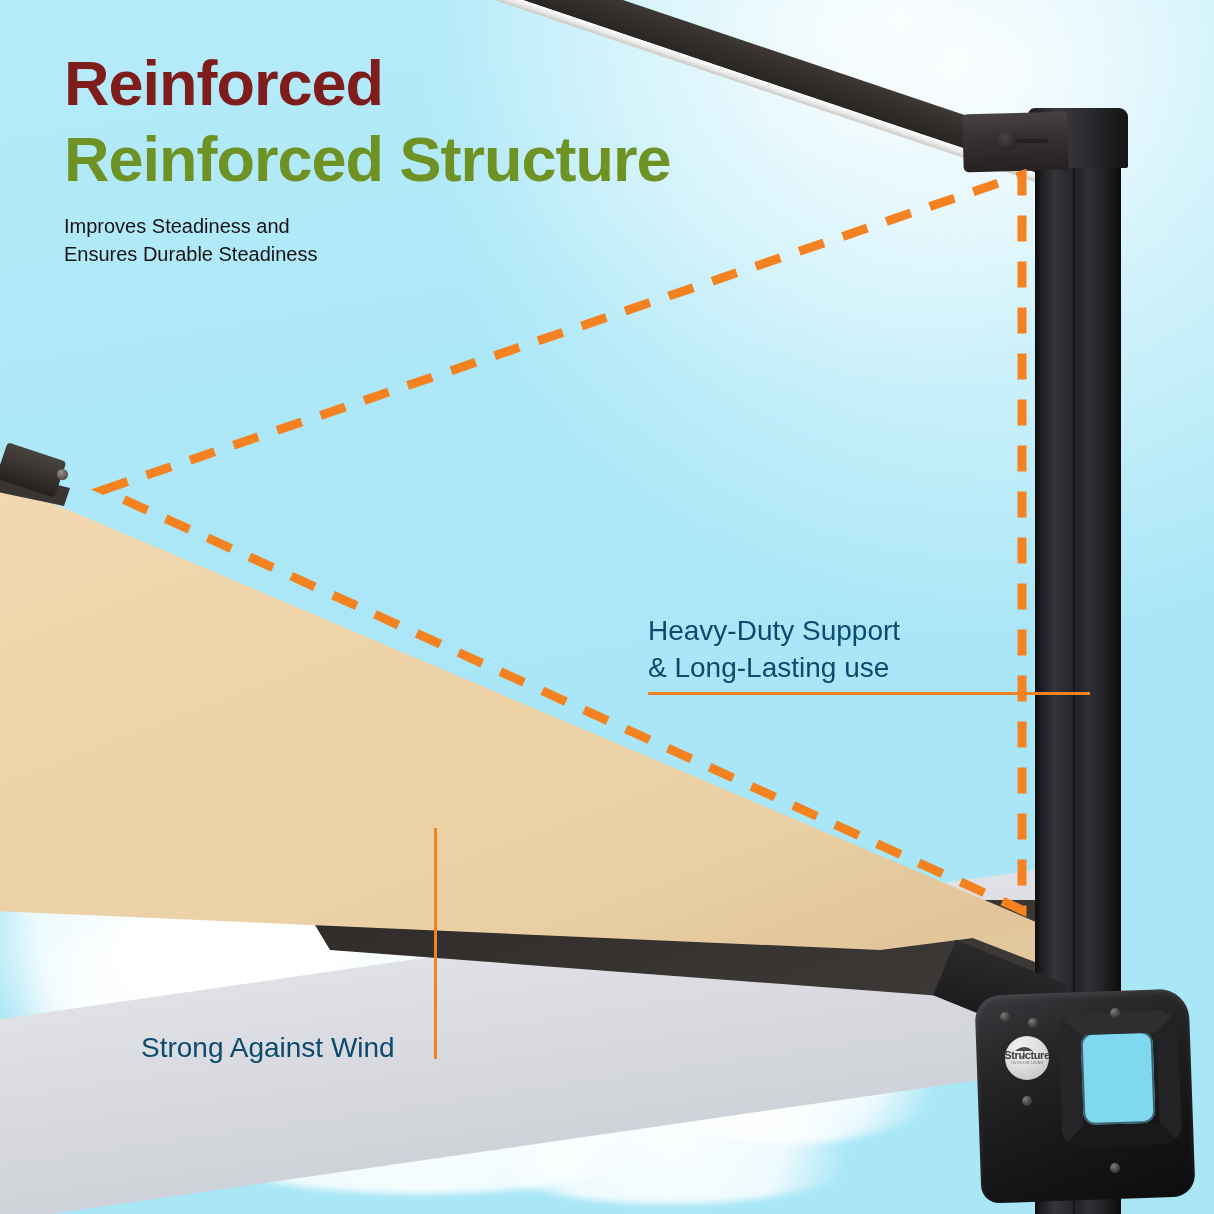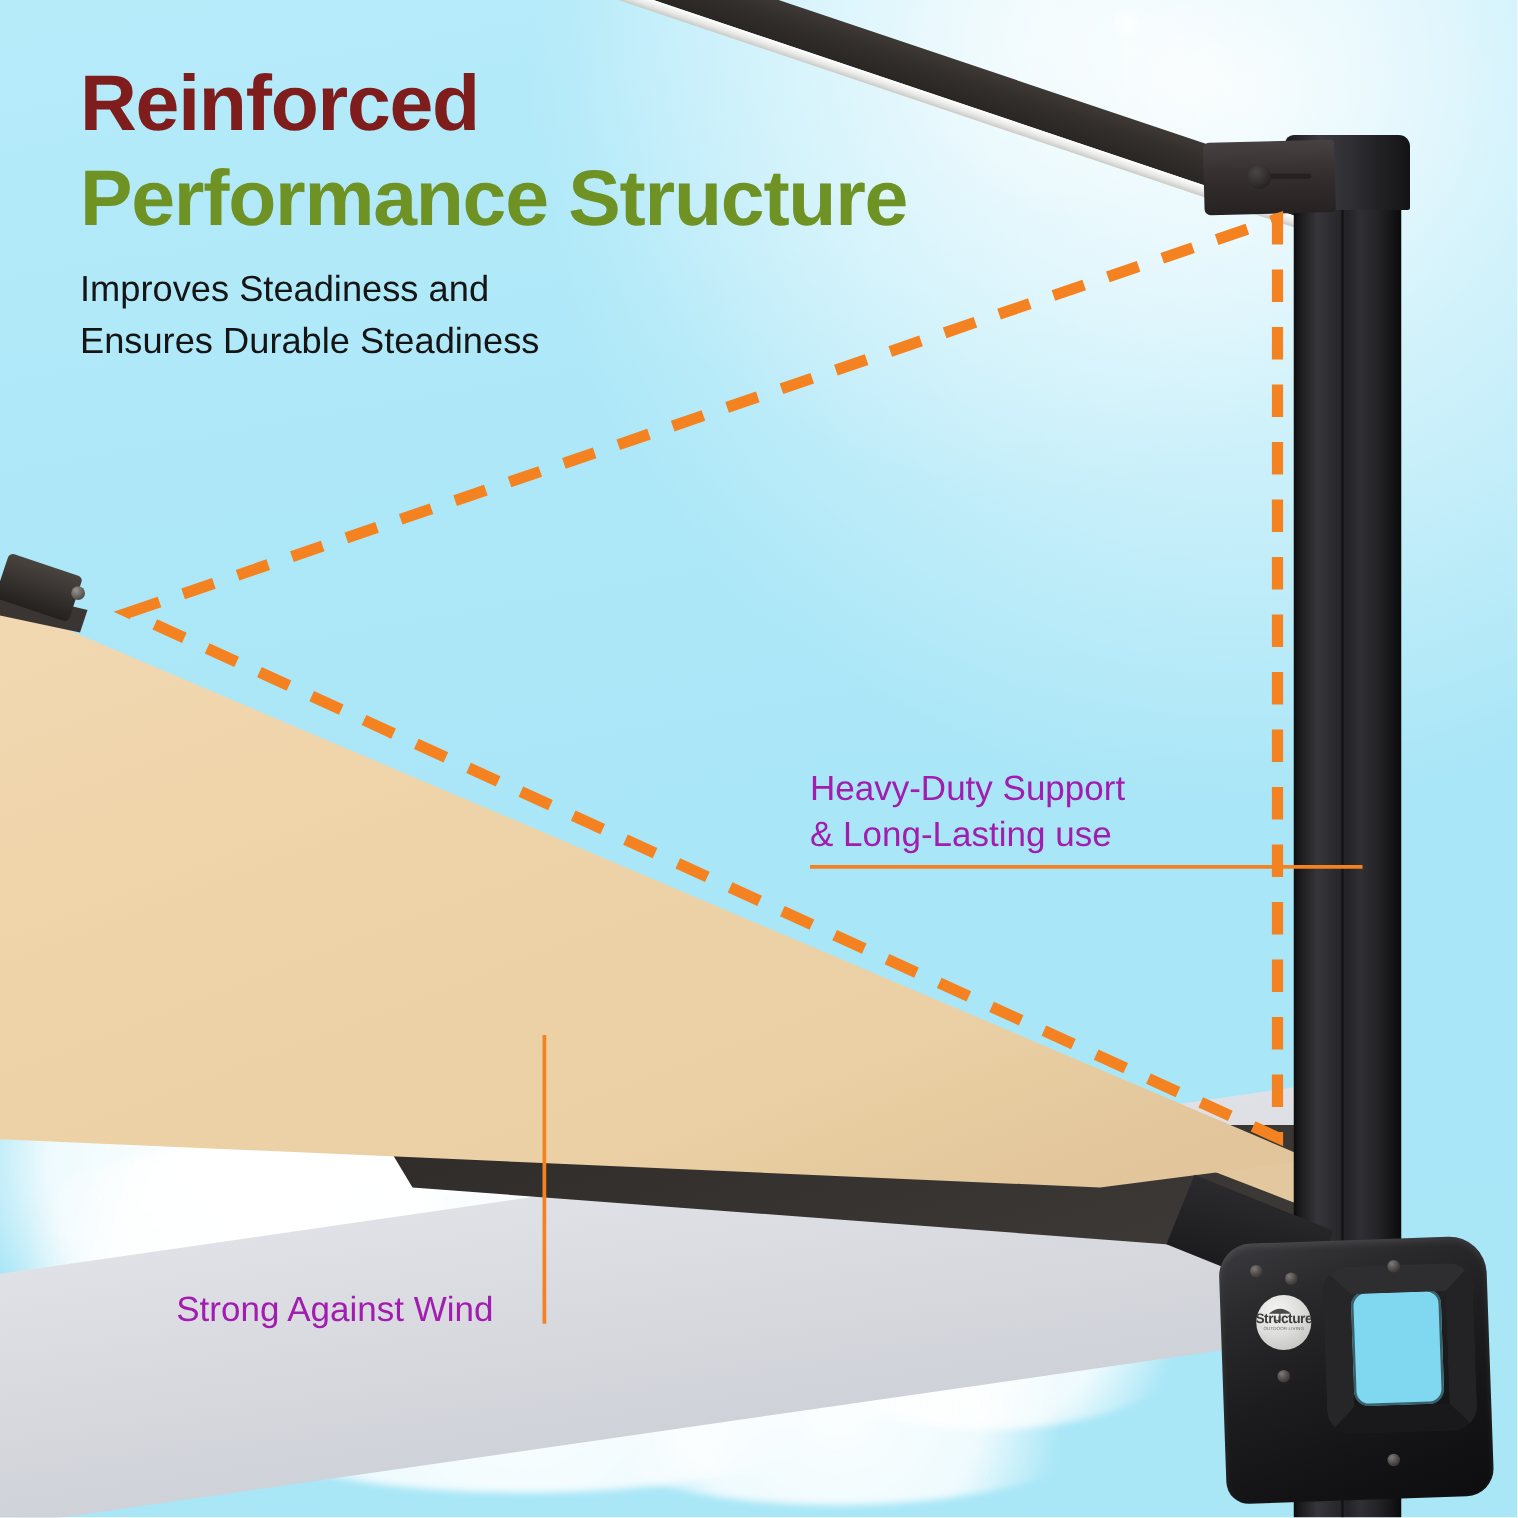--- a/index.html
+++ b/index.html
@@ -282,30 +282,30 @@
     font-weight: bold;
     color: #6e9223;
     letter-spacing: -1px;
     line-height: 1.05;
     white-space: nowrap;
   }
   .subhead {
     position: absolute;
     left: 64px;
     top: 212px;
-    font-size: 29px;
+    font-size: 20px;
     color: #151515;
     line-height: 1.42;
     white-space: nowrap;
   }
 
   .callout {
     position: absolute;
     font-size: 28px;
-    color: #a21caf;
+    color: #0c4a6e;
     line-height: 1.33;
     white-space: nowrap;
   }
   .callout-support { left: 648px; top: 612px; }
   .callout-wind   { left: 141px; top: 1029px; }
 
   
   .leader { position: absolute; background: #f58220; }
   .leader-support-h {
     left: 648px; top: 692px;
@@ -411,21 +411,21 @@
     <svg class="badge-umb" viewBox="0 0 20 12">
       <path d="M1 6 Q10 -2 19 6 Z" fill="#4a4a4a"></path>
       <rect x="9.4" y="5" width="1" height="6" fill="#4a4a4a"></rect>
       <path d="M7 11 q1.8 1 3.4 0" stroke="#4a4a4a" stroke-width="0.9" fill="none"></path>
     </svg>
     <div class="badge-brand">Structure</div>
     <div class="badge-sub">OUTDOOR LIVING</div>
   </div>
 
   <div class="headline-1">Reinforced</div>
-  <div class="headline-2">Performance Structure</div>
+  <div class="headline-2">Reinforced Structure</div>
 
   <div class="subhead">
     <div>Improves Steadiness and</div>
     <div>Ensures Durable Steadiness</div>
   </div>
 
   <div class="callout callout-support">
     <div>Heavy-Duty Support</div>
     <div>&amp; Long-Lasting use</div>
   </div>

